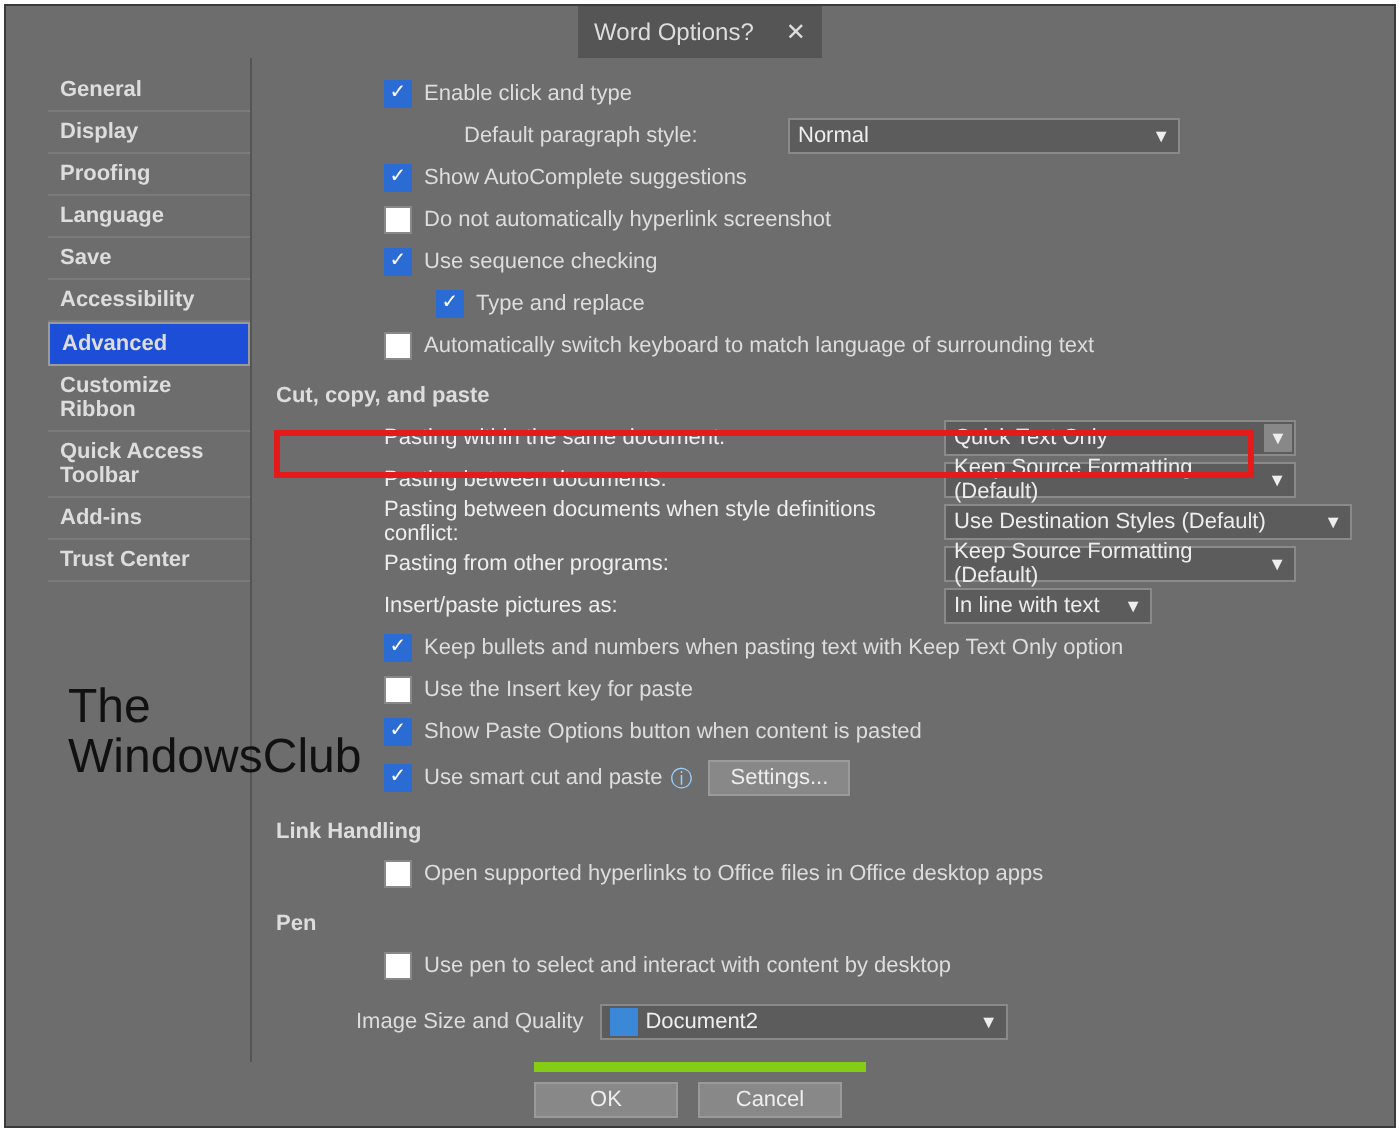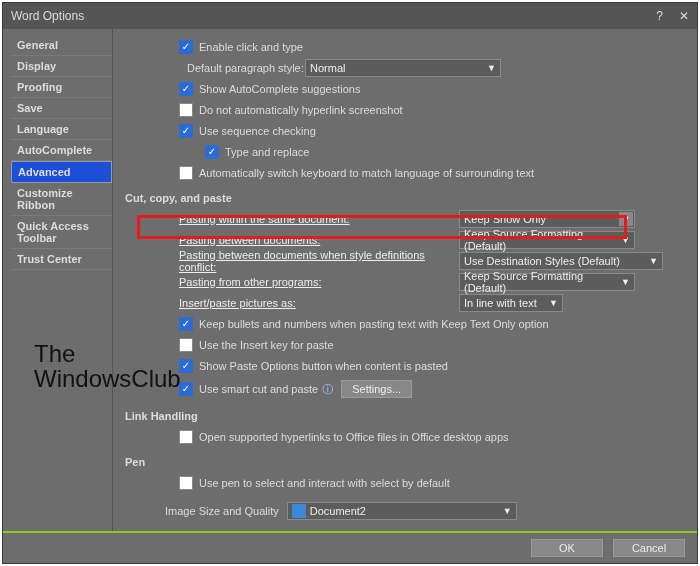--- a/index.html
+++ b/index.html
@@ -1,19 +1,19 @@
 <!DOCTYPE html>
 <html><head>
   <meta charset="utf-8">
   <style>
     * { margin: 0; padding: 0; box-sizing: border-box; font-family: 'Segoe UI', Tahoma, sans-serif; }
     body { background: #fff; width: 700px; height: 566px; overflow: hidden; }
     .dialog {
       position: absolute; top: 2px; left: 2px; width: 696px; height: 562px;
-      background: #6d6d6d; border: 1px solid #3a3a3a; display: flex; flex-direction: column;
+      background: #6d6d6d; border: 1px solid #3a3a3a; display: flex; flex-direction: column; align-items: center;
     }
     .titlebar {
       height: 26px; background: #555; display: flex; align-items: center;
       padding: 0 8px; color: #ddd; font-size: 12px; justify-content: space-between;
     }
     .titlebar .controls { display: flex; gap: 16px; align-items: center; }
     .titlebar .controls span { color: #ddd; cursor: default; }
     .body { flex: 1; display: flex; background: #6d6d6d; min-height: 0; }
     .sidebar {
       width: 110px; background: #6d6d6d; padding: 6px 0 0 8px;
@@ -25,46 +25,46 @@
       border-bottom: 1px solid #7a7a7a;
     }
     .sidebar .nav-item.active {
       background: #1d4ed8; border: 1px solid #9a9a9a;
     }
     .content {
       flex: 1; background: #6d6d6d; padding: 6px 8px 0 12px;
       overflow-y: auto; color: #ddd; font-size: 11px; position: relative;
     }
     .row { display: flex; align-items: center; margin: 3px 0; height: 18px; padding-left: 40px; }
-    .sub-row { margin-left: 22px; }
+    .sub-row { margin-left: 54px; gap: 44px; }
     .lbl-row { margin-left: 14px; }
     .cb { width: 14px; height: 14px; background: #fff; border: 1px solid #888; display: inline-flex; align-items: center; justify-content: center; margin-right: 6px; flex-shrink: 0; }
     .cb.checked { background: #2b6cd4; border-color: #2b6cd4; }
     .cb.checked::after { content: '✓'; color: #fff; font-size: 10px; line-height: 1; }
     .section-title { font-weight: 600; margin: 10px 0 6px 0; color: #ddd; }
-    .label-col { width: 280px; color: #eee; text-decoration: underline; }
+    .label-col { width: 280px; color: #eee; }
     .dropdown {
       display: flex; align-items: center; justify-content: space-between;
       background: #5c5c5c; border: 1px solid #8a8a8a; height: 18px;
       padding: 0 4px; color: #eee; font-size: 11px;
     }
     .dropdown .caret { font-size: 9px; margin-left: 4px; }
     .dropdown .caret-box { width: 14px; height: 14px; background: #888; margin: -1px -3px -1px 2px; display: flex; align-items: center; justify-content: center; font-size: 9px; }
     .wm { position: absolute; left: 31px; top: 338px; color: #111; font-size: 24px; font-weight: 400; line-height: 1.05; pointer-events: none; z-index: 5; }
     .highlight-box {
       position: absolute; border: 3px solid #e51b1b; pointer-events: none;
       left: 134px; top: 212px; width: 490px; height: 24px;
     }
     .btn {
       background: #888; border: 1px solid #9a9a9a; color: #eee;
       padding: 2px 10px; font-size: 11px; cursor: default;
     }
     .info-icon { color: #9bd0ff; font-size: 11px; margin-left: 4px; }
     .footer {
-      height: 32px; background: #6d6d6d; border-top: 2px solid #84cc16;
+      height: 32px; background: #6d6d6d; border-top: 5px solid #84cc16;
       display: flex; justify-content: flex-end; align-items: center; gap: 10px; padding-right: 12px;
     }
     .footer .btn { width: 72px; text-align: center; }
     .doc-icon { width: 14px; height: 14px; background: #3b88d8; display: inline-block; margin-right: 4px; }
   </style>
 </head>
 <body>
 
 <div class="dialog">
   <div class="titlebar">
@@ -73,26 +73,27 @@
       <span>?</span>
       <span>✕</span>
     </div>
   </div>
 
   <div class="body">
     <div class="sidebar">
       <div class="nav-item"><span>General</span></div>
       <div class="nav-item"><span>Display</span></div>
       <div class="nav-item"><span>Proofing</span></div>
+      <div class="nav-item"><span>Language</span></div>
       <div class="nav-item"><span>Save</span></div>
-      <div class="nav-item"><span>Language</span></div>
-      <div class="nav-item"><span>AutoComplete</span></div>
+      <div class="nav-item"><span>Accessibility</span></div>
       <div class="nav-item active"><span>Advanced</span></div>
       <div class="nav-item"><span>Customize Ribbon</span></div>
       <div class="nav-item"><span>Quick Access Toolbar</span></div>
+      <div class="nav-item"><span>Add-ins</span></div>
       <div class="nav-item"><span>Trust Center</span></div>
     </div>
 
     <div class="content">
 
       <div class="row lbl-row">
         <span class="cb checked"></span>
         <span>Enable click and type</span>
       </div>
       <div class="row sub-row">
@@ -121,21 +122,21 @@
       <div class="row lbl-row">
         <span class="cb"></span>
         <span>Automatically switch keyboard to match language of surrounding text</span>
       </div>
 
       <div class="section-title">Cut, copy, and paste</div>
 
       <div class="row lbl-row">
         <span class="label-col">Pasting within the same document:</span>
         <div class="dropdown" style="width:176px">
-          <span>Keep Show Only</span>
+          <span>Quick Text Only</span>
           <span class="caret-box">▼</span>
         </div>
       </div>
       <div class="row lbl-row">
         <span class="label-col">Pasting between documents:</span>
         <div class="dropdown" style="width:176px">
           <span>Keep Source Formatting (Default)</span>
           <span class="caret">▼</span>
         </div>
       </div>
@@ -181,26 +182,26 @@
 
       <div class="section-title">Link Handling</div>
       <div class="row lbl-row">
         <span class="cb"></span>
         <span>Open supported hyperlinks to Office files in Office desktop apps</span>
       </div>
 
       <div class="section-title">Pen</div>
       <div class="row lbl-row">
         <span class="cb"></span>
-        <span>Use pen to select and interact with select by default</span>
+        <span>Use pen to select and interact with content by desktop</span>
       </div>
 
       <div class="row" style="margin-top:10px">
         <span style="font-weight:400;margin-right:8px">Image Size and Quality</span>
-        <div class="dropdown" style="width:230px">
+        <div class="dropdown" style="width:204px">
           <span style="display:flex;align-items:center">
               <span class="doc-icon"></span>
               <span>Document2</span>
             </span>
           <span class="caret">▼</span>
         </div>
       </div>
     </div>
   </div>
 

